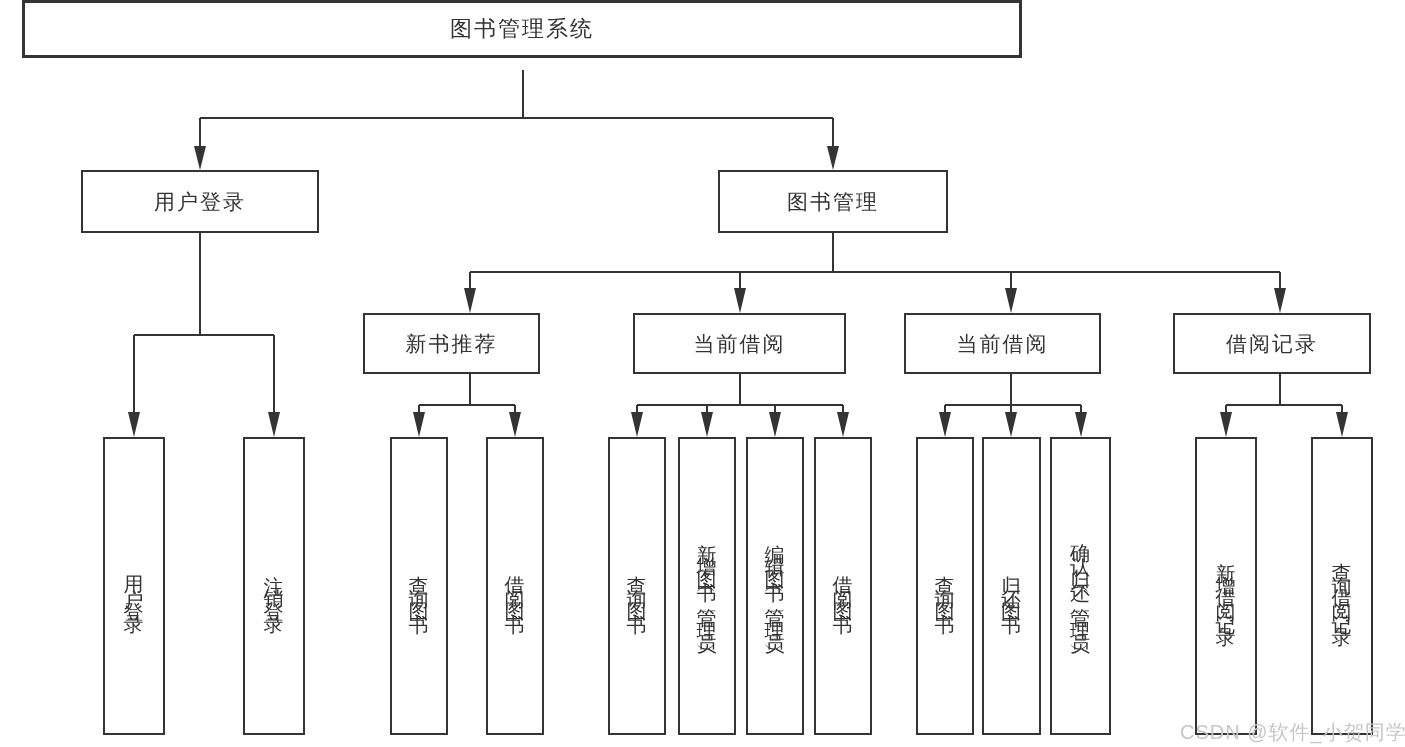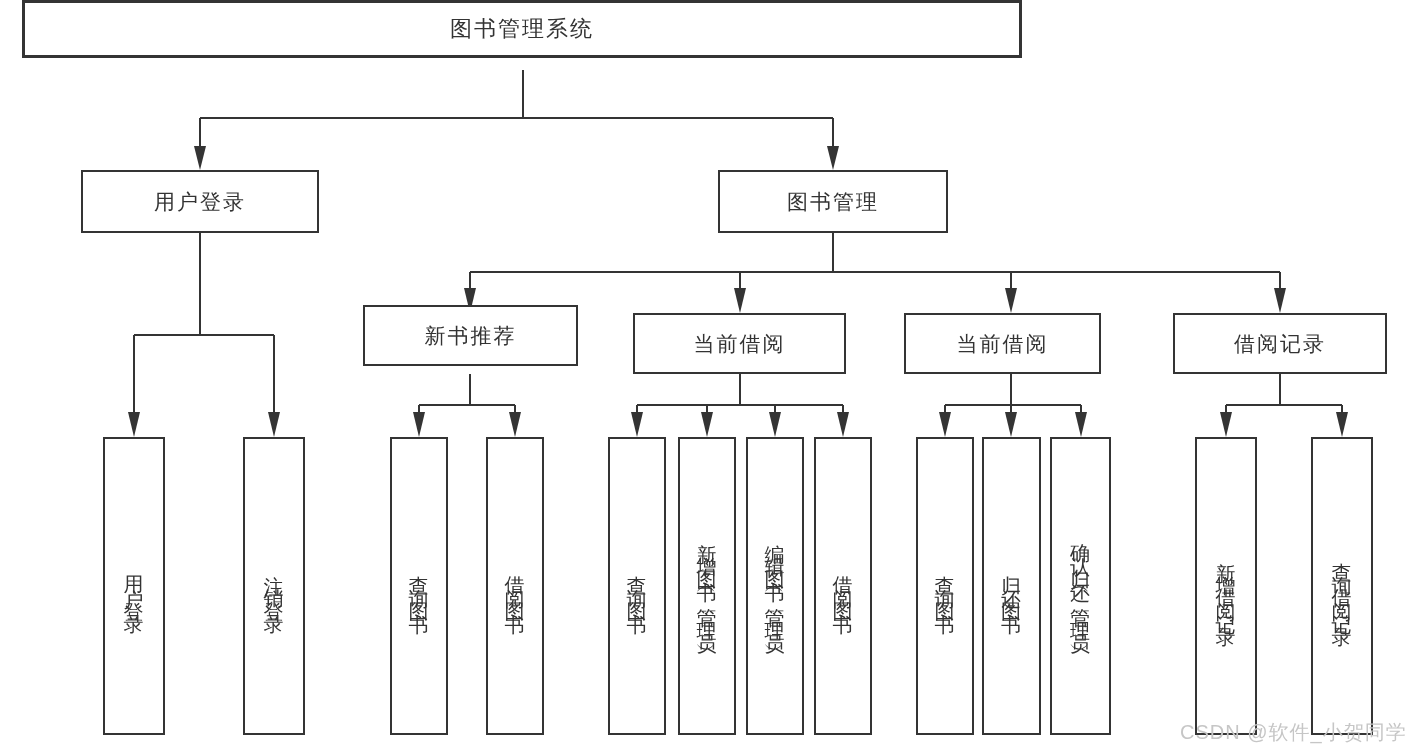--- a/index.html
+++ b/index.html
@@ -72,30 +72,30 @@
     <span>图书管理系统</span>
   </div>
 
   <div class="box" style="left:81px; top:170px; width:238px; height:63px;">
     <span>用户登录</span>
   </div>
   <div class="box" style="left:718px; top:170px; width:230px; height:63px;">
     <span>图书管理</span>
   </div>
 
-  <div class="box" style="left:363px; top:305px; width:215px; height:61px;">
+  <div class="box" style="left:363px; top:313px; width:177px; height:61px;">
     <span>新书推荐</span>
   </div>
   <div class="box" style="left:633px; top:313px; width:213px; height:61px;">
     <span>当前借阅</span>
   </div>
   <div class="box" style="left:904px; top:313px; width:197px; height:61px;">
     <span>当前借阅</span>
   </div>
-  <div class="box" style="left:1173px; top:313px; width:214px; height:61px;">
+  <div class="box" style="left:1173px; top:313px; width:198px; height:61px;">
     <span>借阅记录</span>
   </div>
 
   <div class="box vbox" style="left:103px; top:437px; width:62px; height:298px;">
     <span class="vtext">用户登录</span>
   </div>
   <div class="box vbox" style="left:243px; top:437px; width:62px; height:298px;">
     <span class="vtext">注销登录</span>
   </div>
 

